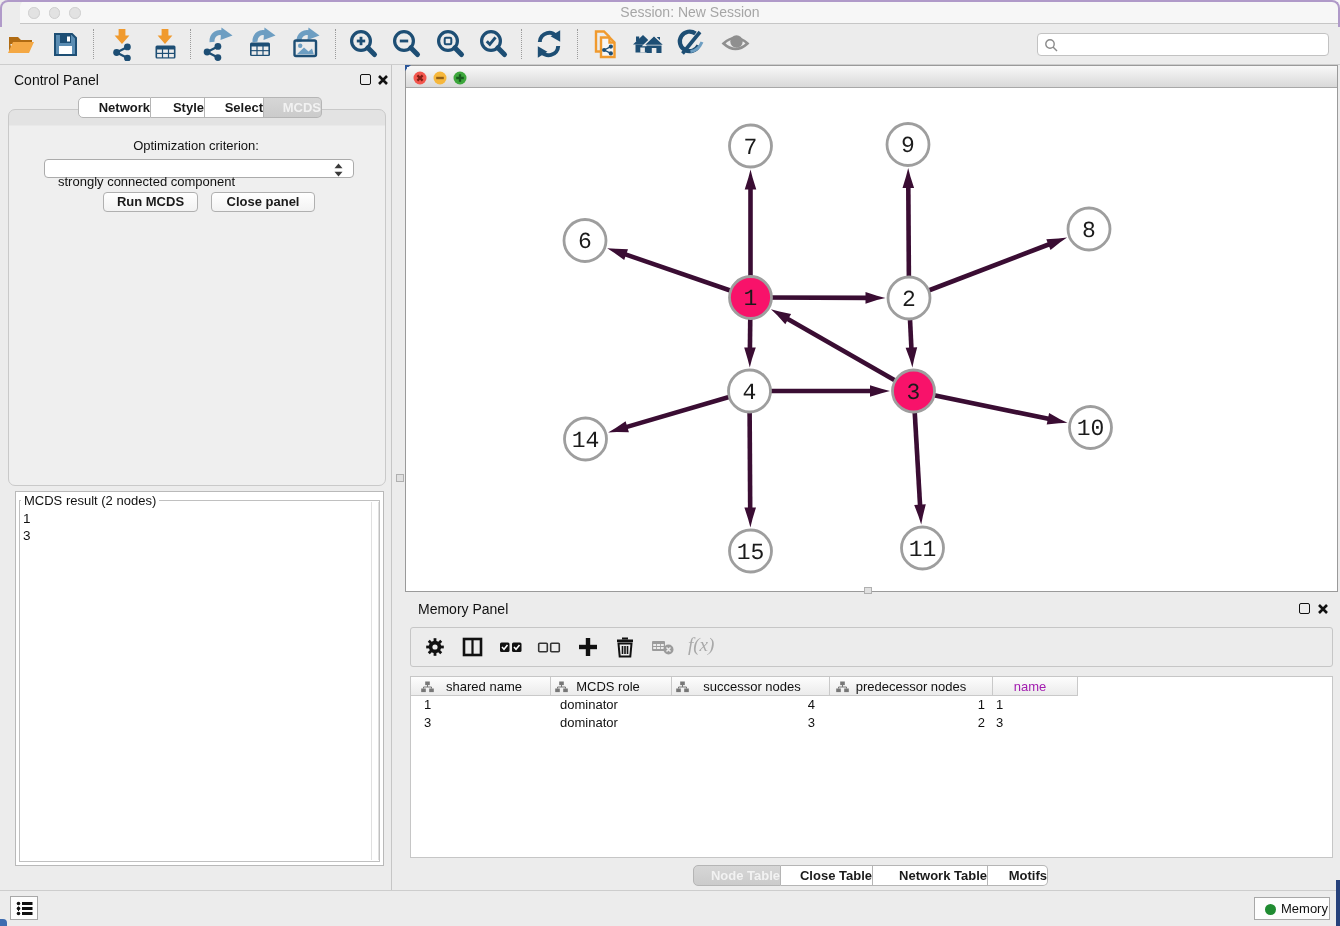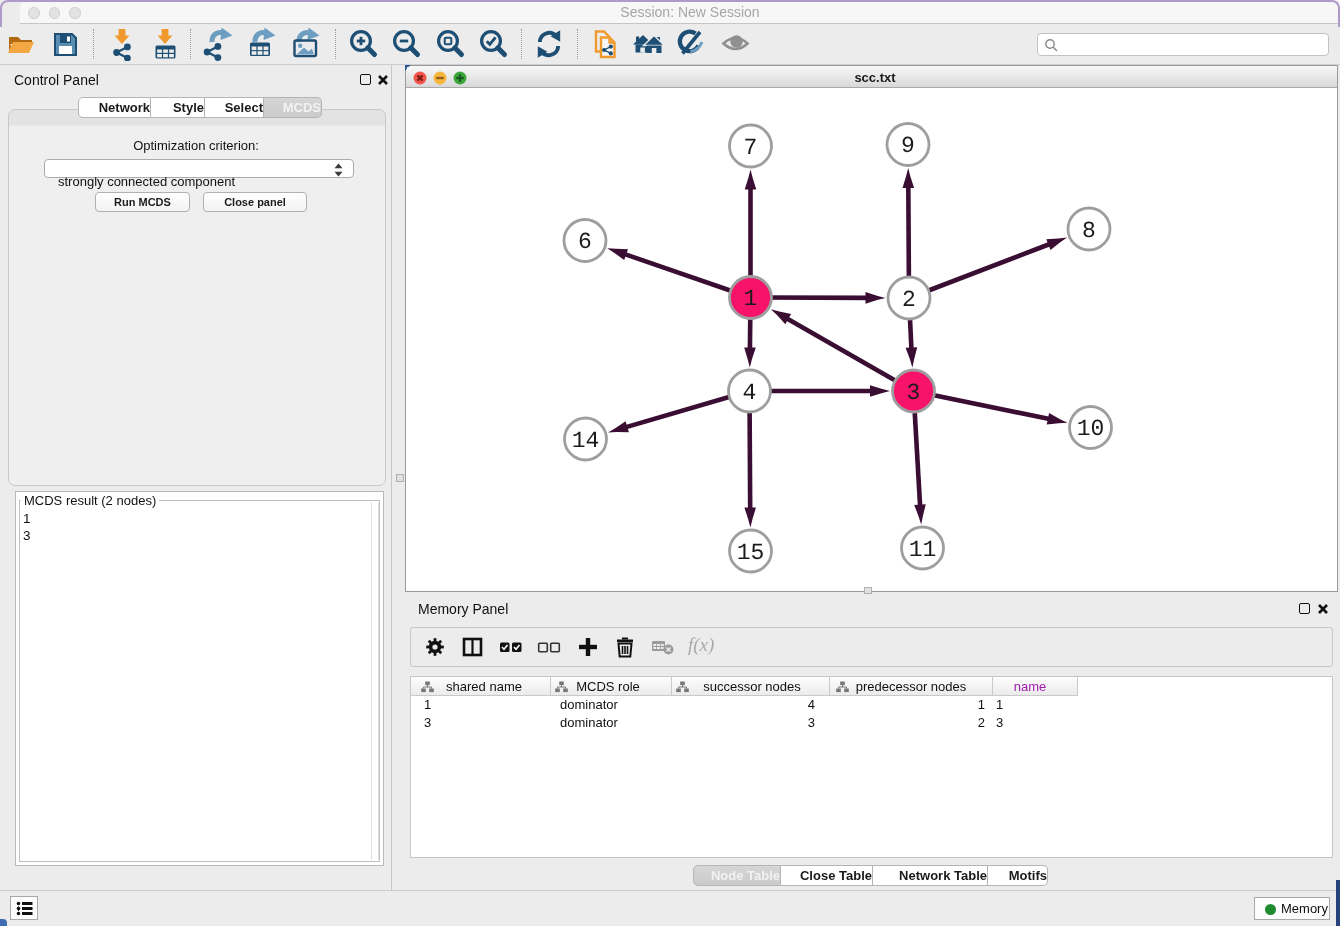--- a/index.html
+++ b/index.html
@@ -6,21 +6,21 @@
 .abs { position:absolute; }
 .tbi { position:absolute; top:27px; }
 .tsep { position:absolute; top:29px; height:30px; border-left:1px dotted #9a9a9a; }
 .tl { position:absolute; top:7px; width:11.5px; height:11.5px; border-radius:50%; }
 .seg { display:inline-block; height:21px; line-height:20px; background:#fff; border:1px solid #b5b5b5; border-left:none;
        font-size:13px; font-weight:700; color:#1a1a1a; text-align:right; vertical-align:top; }
 .seg.first { border-left:1px solid #b5b5b5; border-radius:5px 0 0 5px; }
 .seg.last { border-radius:0 5px 5px 0; }
 .seg.sel { background:linear-gradient(#d6d6d6,#cbcbcb); color:#f2f2f2; }
 .btn { position:absolute; height:20px; background:linear-gradient(#ffffff,#f2f2f2); border:1px solid #b0b0b0; border-radius:4px;
-       font-size:11px; font-weight:700; color:#1a1a1a; text-align:center; line-height:18px; }
+       font-size:13px; font-weight:700; color:#1a1a1a; text-align:center; line-height:18px;margin-left:8px; }
 .wbtn { position:absolute; background:#fdfdfd; border:1px solid #a8a8a8; }
 </style></head><body>
 
 <div class="abs" style="left:0;top:0;width:1340px;height:24px;background:#f7f7f7;border-bottom:1px solid #c6c6c6;border-radius:7px 7px 0 0;margin-left:20px;">
   <div class="tl" style="left:8px;background:#e2e2e2;border:1px solid #cecece;"></div>
   <div class="tl" style="left:28.5px;background:#e2e2e2;border:1px solid #cecece;"></div>
   <div class="tl" style="left:49px;background:#e2e2e2;border:1px solid #cecece;"></div>
   <div style="position:absolute;left:0;right:0;top:4px;text-align:center;font-size:14px;color:#a6a6a6;">Session: New Session</div>
 </div>
 
@@ -183,21 +183,20 @@
 <div class="abs" style="left:405px;top:65px;width:933px;height:527px;background:#fff;border:1px solid #9a9a9a;">
   <div style="position:absolute;left:0;top:0;width:100%;height:22px;background:linear-gradient(#f8f8f8,#d9d9d9);border-bottom:1px solid #a8a8a8;">
     <svg style="position:absolute;left:7px;top:4.5px" width="60" height="14" viewBox="0 0 60 14">
       <circle cx="7" cy="7" r="6.5" fill="#f2564d"></circle>
         <path d="M4.4 4.4 l5.2 5.2 M9.6 4.4 l-5.2 5.2" stroke="#801d15" stroke-width="2.2"></path>
       <circle cx="27" cy="7" r="6.5" fill="#f6b73c"></circle>
         <rect x="23.2" y="5.8" width="7.6" height="2.4" fill="#8f5f18"></rect>
       <circle cx="47" cy="7" r="6.5" fill="#3da73c"></circle>
         <path d="M47 3.2 v7.6 M43.2 7 h7.6" stroke="#175c1e" stroke-width="2.3"></path>
     </svg>
-    <div style="position:absolute;left:7px;right:0;top:3.5px;text-align:center;font-size:13px;font-weight:700;color:#1a1a1a;">scc.txt</div>
   </div>
 </div>
 <svg width="932" height="504" style="position:absolute;left:406px;top:88px">
     <line x1="344.5" y1="209.5" x2="344.5" y2="98.5" stroke="#3a0d33" stroke-width="4.6"></line>
     <polygon points="344.5,81.5 346.7,90.0 350.3,101.5 338.7,101.5 342.3,90.0" fill="#3a0d33"></polygon>
     <line x1="344.5" y1="209.5" x2="217.3" y2="165.7" stroke="#3a0d33" stroke-width="4.6"></line>
     <polygon points="201.2,160.2 210.0,160.8 222.0,161.2 218.2,172.1 208.5,165.0" fill="#3a0d33"></polygon>
     <line x1="344.5" y1="209.5" x2="462.5" y2="209.9" stroke="#3a0d33" stroke-width="4.6"></line>
     <polygon points="479.5,209.9 471.0,212.1 459.5,215.7 459.5,204.1 471.0,207.7" fill="#3a0d33"></polygon>
     <line x1="344.5" y1="209.5" x2="343.9" y2="262.5" stroke="#3a0d33" stroke-width="4.6"></line>

